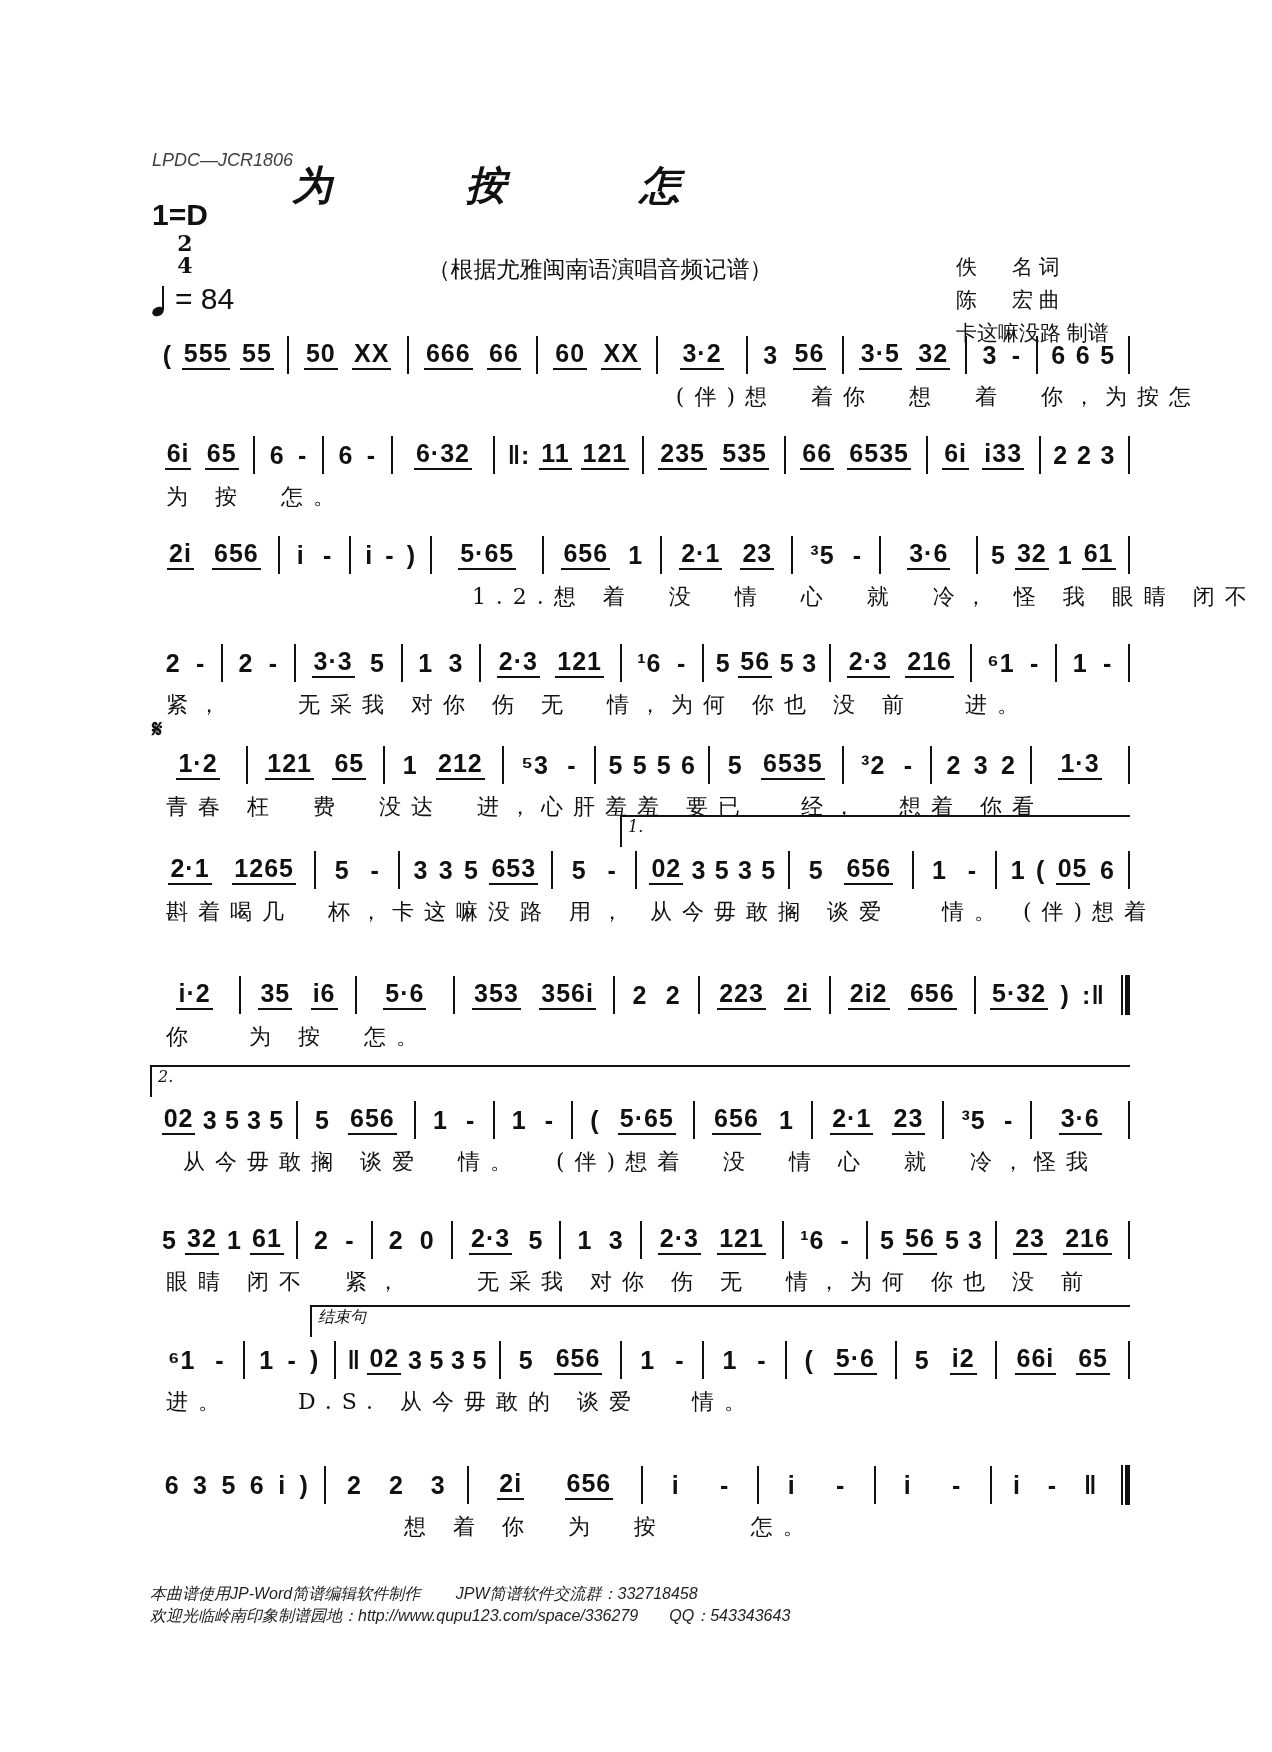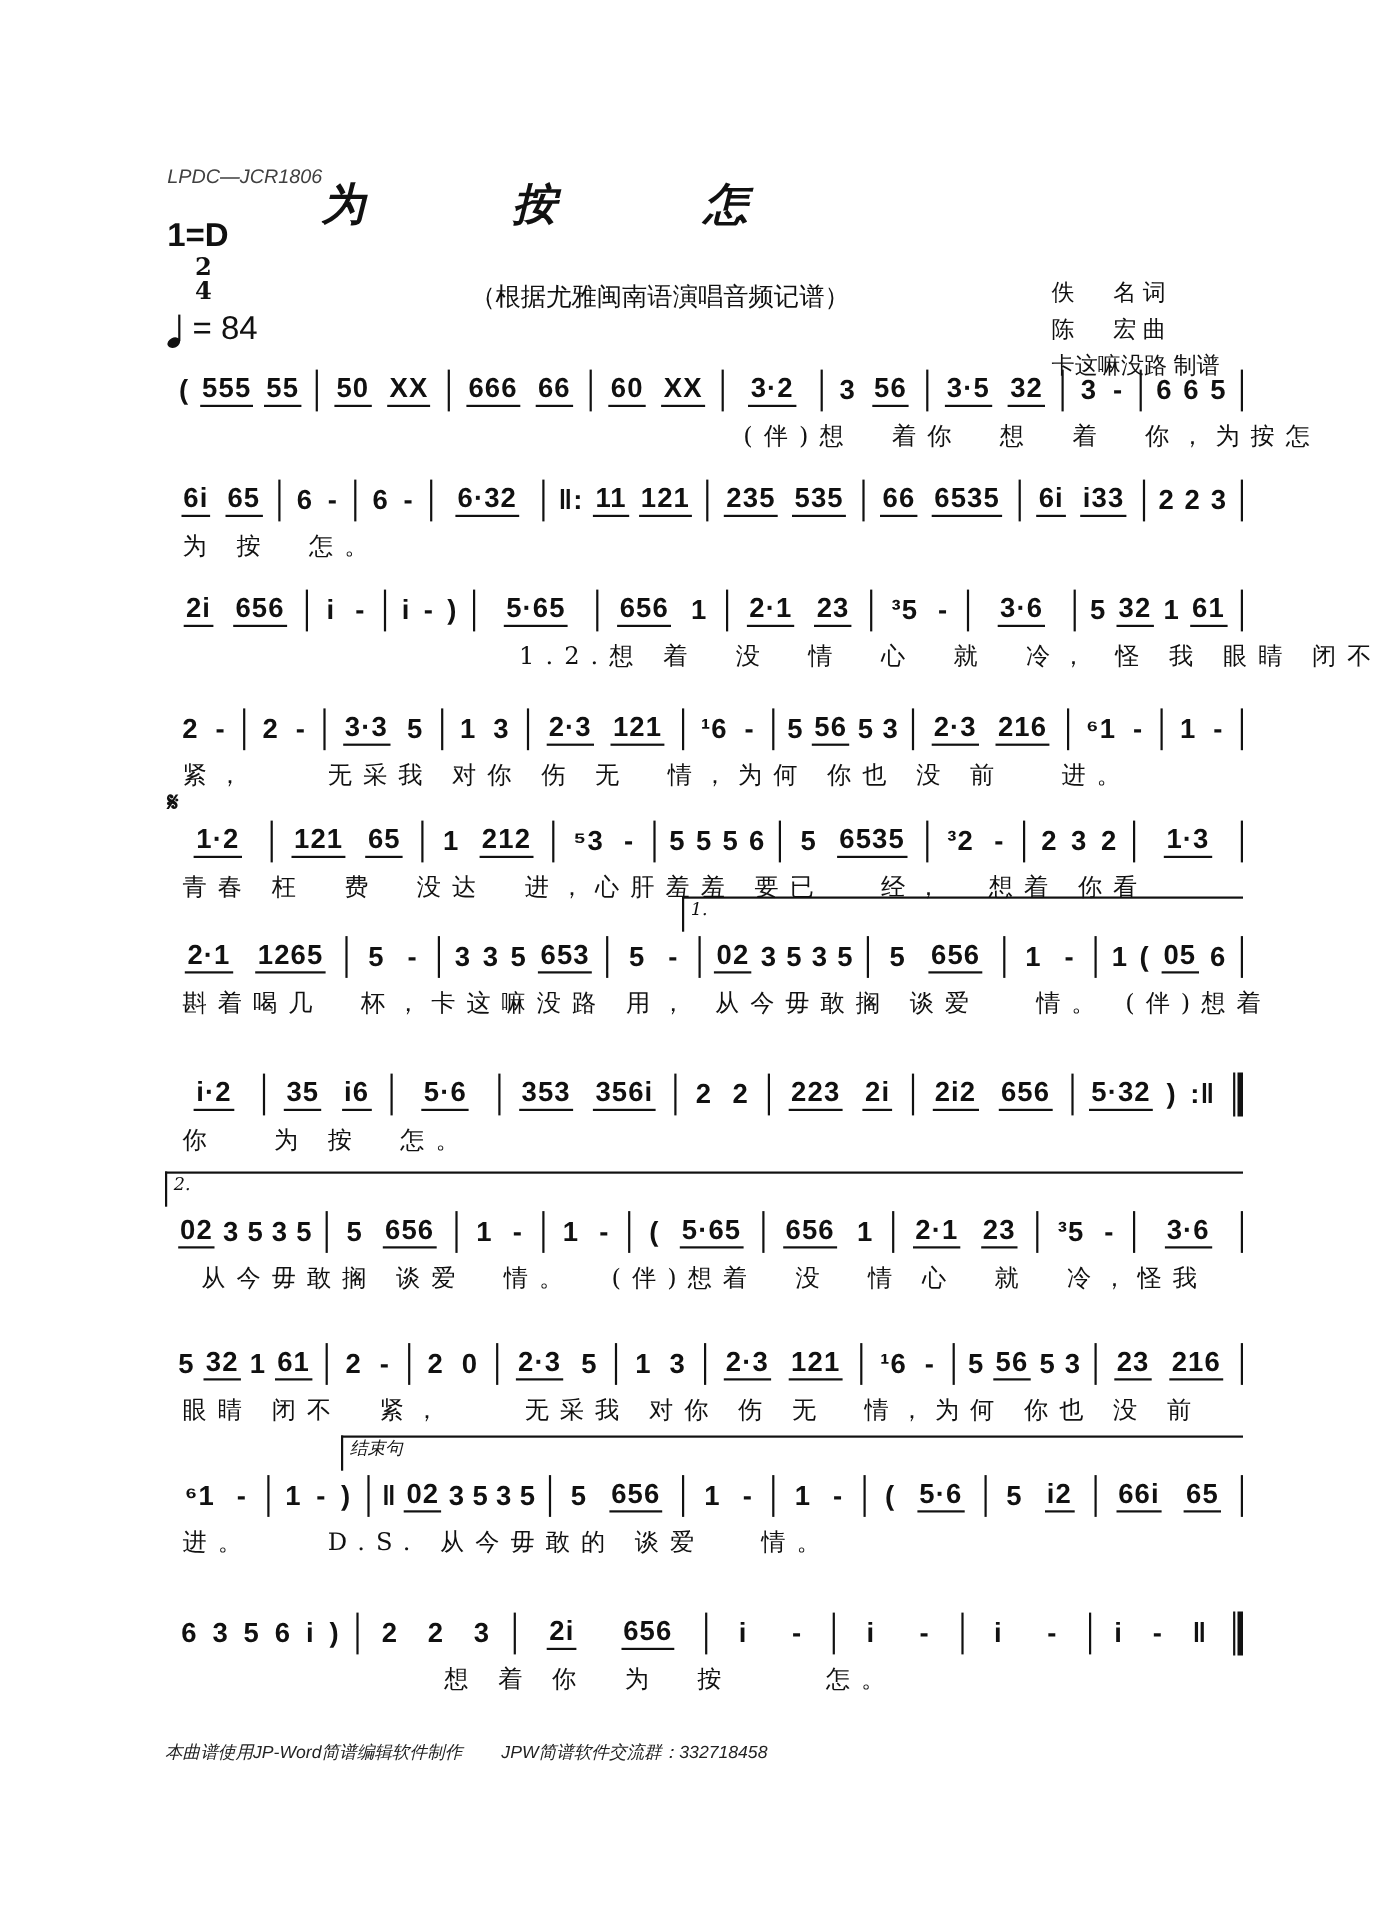--- a/index.html
+++ b/index.html
@@ -111,13 +111,14 @@
       <div class="lyrics">进。    D.S. 从今毋敢的 谈爱   情。</div>
     </div>
     <div class="row" style="top: 1460px;">
       <div class="notes"><div class="m"><span>6</span><span>3</span><span>5</span><span>6</span><span>i</span><span>)</span></div><div class="bar"></div><div class="m"><span>2</span><span>2</span><span>3</span></div><div class="bar"></div><div class="m"><span class="grp">2i</span><span class="grp">656</span></div><div class="bar"></div><div class="m"><span>i</span><span>-</span></div><div class="bar"></div><div class="m"><span>i</span><span>-</span></div><div class="bar"></div><div class="m"><span>i</span><span>-</span></div><div class="bar"></div><div class="m"><span>i</span><span>-</span><span>‖</span></div><div class="dbar"></div></div>
       <div class="lyrics">              想 着 你  为  按     怎。</div>
     </div>
   </div>
 
 <div class="abs footer">
   <div>本曲谱使用JP-Word简谱编辑软件制作        JPW简谱软件交流群：332718458</div>
+  <div>欢迎光临岭南印象制谱园地：http://www.qupu123.com/space/336279       QQ：543343643</div>
 </div>
 
 </body></html>

